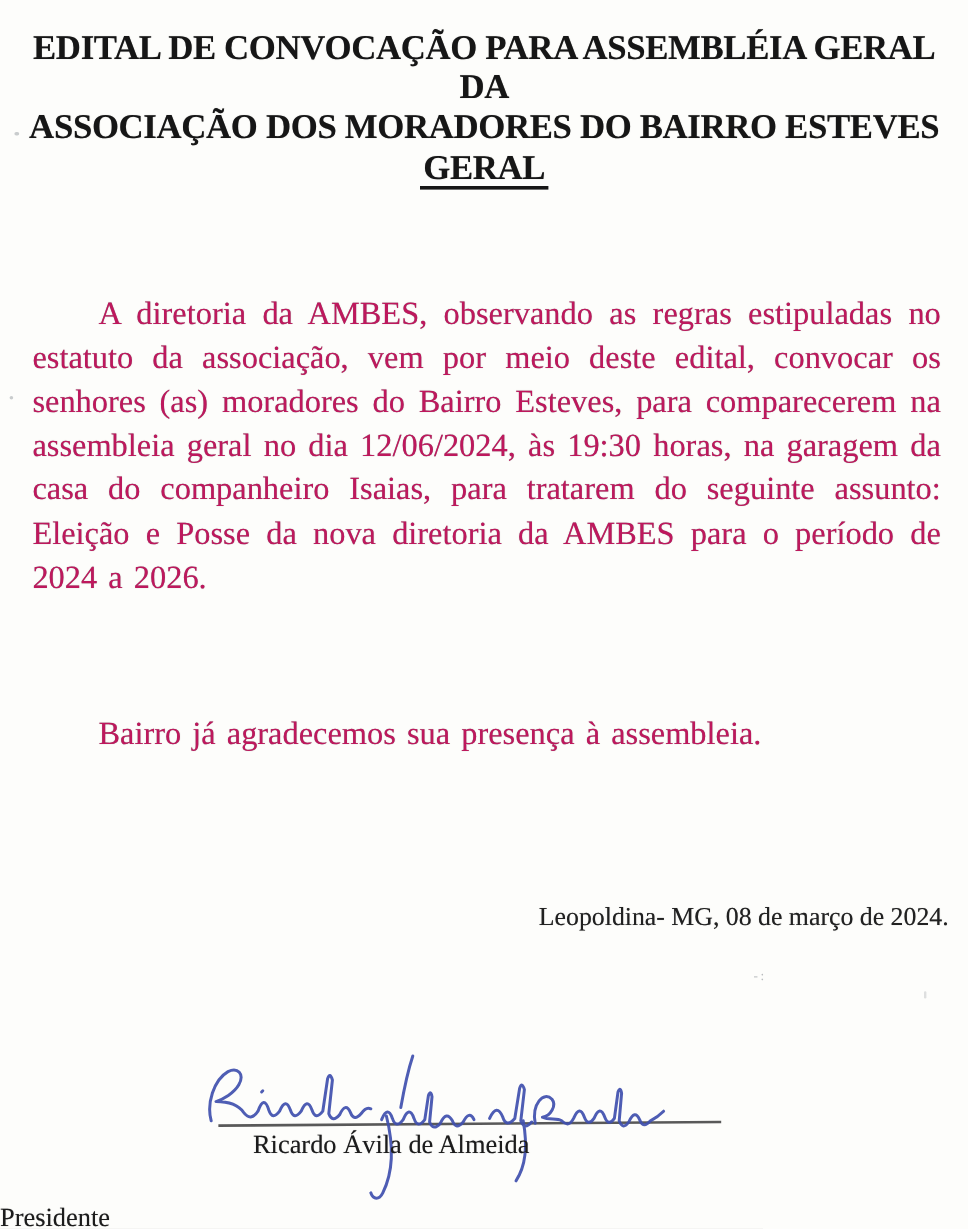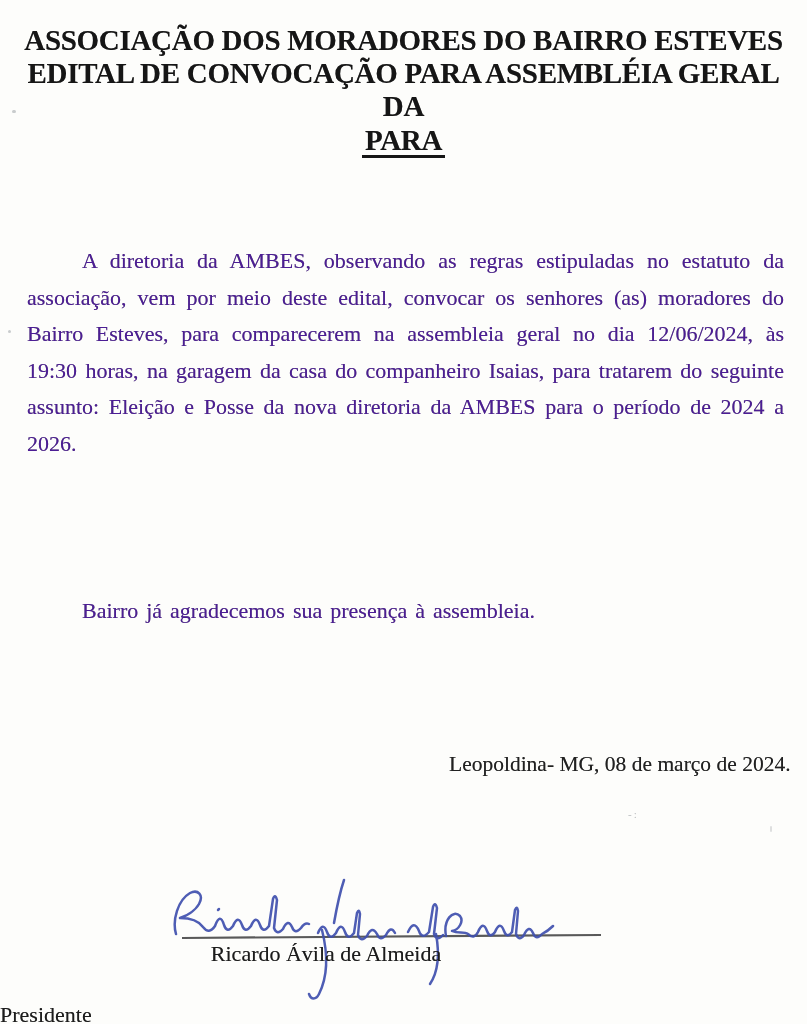--- a/index.html
+++ b/index.html
@@ -38,26 +38,26 @@
     padding: 0 3px 0px 3px;
     line-height: 30px;
     margin-top: 2px;
   }
 
   .body-par {
     position: absolute;
     left: 27px;
     width: 757px;
     margin: 0;
-    font-size: 22px;
+    font-size: 27px;
     line-height: 36.6px;
     text-align: justify;
     text-indent: 55px;
     word-spacing: 2.5px;
-    color: #4c1d95;
+    color: #be185d;
   }
   .p1 { top: 243px; }
   .p2 { top: 449px; }
   .p3 { top: 593px; text-align: left; }
 
   .dateline {
     position: absolute;
     top: 752px;
     left: 449px;
     font-size: 21.5px;
@@ -107,24 +107,24 @@
     border-radius: 2px;
     text-shadow: none;
   }
 </style>
 </head>
 <body>
 
 <div class="page">
 
   <header class="title">
+    <div>EDITAL DE CONVOCAÇÃO PARA ASSEMBLÉIA GERAL DA</div>
     <div>ASSOCIAÇÃO DOS MORADORES DO BAIRRO ESTEVES</div>
-    <div>EDITAL DE CONVOCAÇÃO PARA ASSEMBLÉIA GERAL DA</div>
     <div>
-      <span class="acronym">PARA</span>
+      <span class="acronym">GERAL</span>
     </div>
   </header>
 
   <p class="body-par p1">A diretoria da AMBES, observando as regras estipuladas no estatuto da associação, vem por meio deste edital, convocar os senhores (as) moradores do Bairro Esteves, para comparecerem na assembleia geral no dia 12/06/2024, às 19:30 horas, na garagem da casa do companheiro Isaias, para tratarem do seguinte assunto: Eleição e Posse da nova diretoria da AMBES para o período de 2024 a 2026.</p>
 
 
   <p class="body-par p3">Bairro já agradecemos sua presença à assembleia.</p>
 
   <div class="dateline">Leopoldina- MG, 08 de março de 2024.</div>
 

